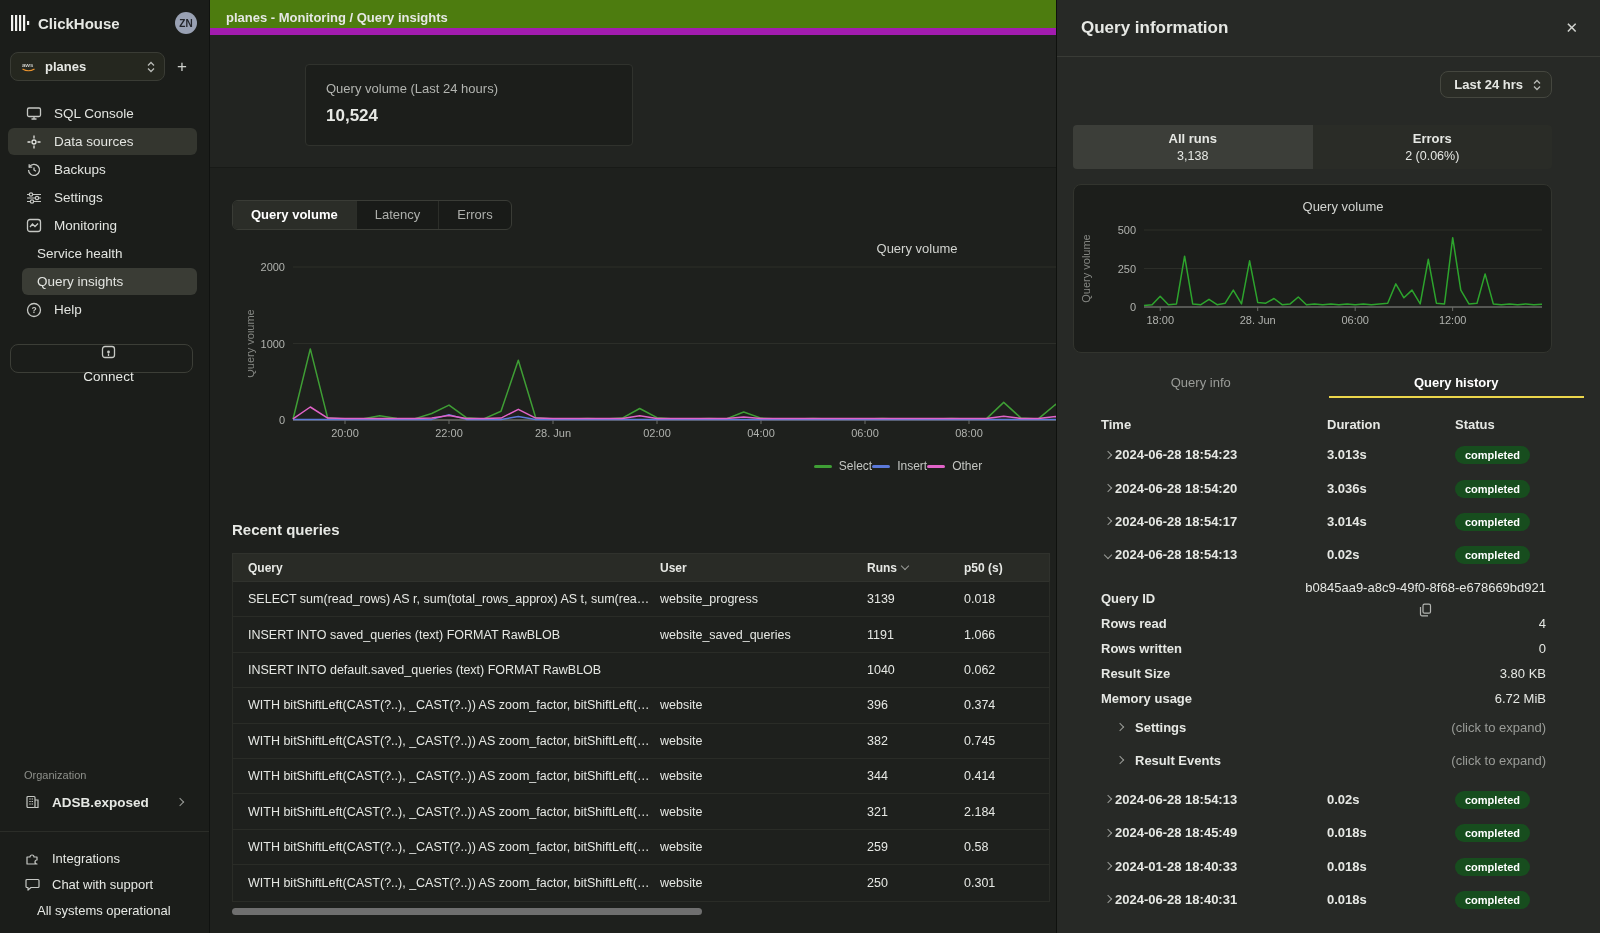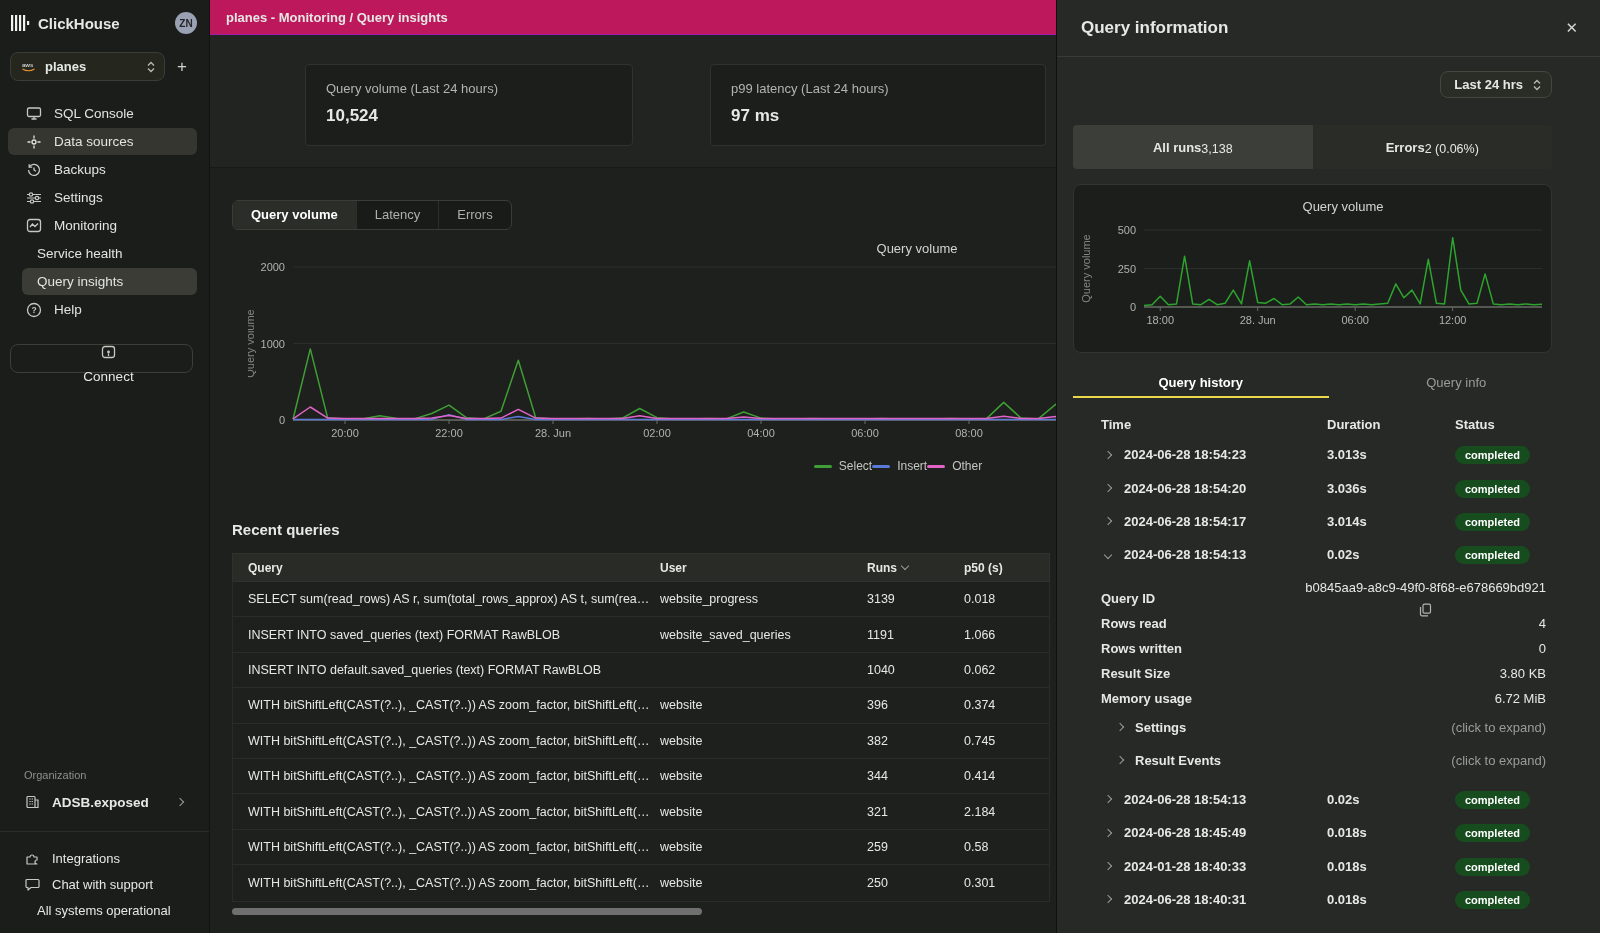--- a/index.html
+++ b/index.html
@@ -28,21 +28,21 @@
   .org-row { height:28px; display:flex; align-items:center; gap:12px; margin:0 8px; padding-left:17px; font-size:13.5px; font-weight:600; cursor:pointer; border-radius:6px;}
   .side-divider { height:1px; background:#2b2d28; margin:15px 0 13px 0; }
   .foot-item { height:26px; display:flex; align-items:center; gap:12px; padding-left:25px; font-size:13px; cursor:pointer; }
   .status-dot { width:8px; height:8px; border-radius:50%; }
   .chv { display:inline-block; width:6px; height:6px; border-right:1.6px solid #9a9c98; border-bottom:1.6px solid #9a9c98; }
   .chv.r { transform:rotate(-45deg); }
   .chv.d { transform:rotate(45deg); }
 
   
   .main { width:846px; flex:0 0 846px; position:relative; overflow:hidden; background:#1e201d; }
-  .topbar { position:absolute; left:0; top:0; width:846px; height:35px; background:#be185d; border-bottom:1px solid #a21caf; font-size:13px; font-weight:bold; line-height:35px; padding-left:16px; }
+  .topbar { position:absolute; left:0; top:0; width:846px; height:35px; background:#4d7c0f; border-bottom:7px solid #a21caf; font-size:13px; font-weight:bold; line-height:35px; padding-left:16px; }
   .stats-strip { position:absolute; left:0; top:35px; width:846px; height:133px; background:#222421; border-bottom:1px solid #181a17; }
   .stat-card { position:absolute; top:29px; height:82px; background:#1c1e1b; border:1px solid #30322d; border-radius:4px; padding:16px 20px; }
   .stat-card .s-label { font-size:13px; color:#b2b4b0; }
   .stat-card .s-value { font-size:17px; font-weight:bold; margin-top:10px; }
   #stat-0 { left:95px; width:328px; }
   #stat-1 { left:500px; width:336px; }
   .tabs { position:absolute; left:22px; top:200px; display:inline-flex; border:1px solid #3a3c36; border-radius:6px; overflow:hidden; background:#191b18; }
   .tab { padding:0 18px; height:28px; line-height:28px; font-size:13px; color:#aeb0ac; border-right:1px solid #2c2e29; cursor:pointer; }
   .tab:last-child { border-right:none; }
   .tab.active { background:#2b2d28; color:#ffffff; font-weight:bold; }
@@ -64,33 +64,33 @@
 
   
   .panel { width:544px; flex:0 0 544px; background:#272926; border-left:1px solid #0f110e; display:flex; flex-direction:column; overflow:hidden; }
   .p-head { height:57px; flex:0 0 57px; display:flex; align-items:center; justify-content:space-between; padding:0 22px 0 24px; border-bottom:1px solid #393b36; }
   .p-title { font-size:17px; font-weight:bold; }
   .p-close { font-size:15px; color:#d0d2ce; cursor:pointer; }
   .p-body { padding:14px 16px 0 16px; }
   .p-dd-row { display:flex; justify-content:flex-end; margin-right:32px; }
   .dropdown { height:27px; border:1px solid #45473f; background:#2a2c26; border-radius:8px; display:flex; align-items:center; gap:10px; padding:0 10px 0 13px; font-size:13px; font-weight:600; cursor:pointer; }
   .p-seg { display:flex; height:44px; margin-top:27px; margin-right:32px; border-radius:4px; overflow:hidden; }
-  .seg { flex:1; display:flex; flex-direction:row; align-items:center; justify-content:center; cursor:pointer; }
+  .seg { flex:1; display:flex; flex-direction:column; align-items:center; justify-content:center; cursor:pointer; }
   .seg.active { background:#3c3e39; }
   .seg:not(.active) { background:#2a2c27; }
   .seg .g-label { font-size:13px; font-weight:bold; }
   .seg .g-value { font-size:12.5px; margin-top:3px; }
   .p-chart-card { position:relative; margin-top:15px; margin-right:32px; height:169px; background:#1c1e1b; border:1px solid #32342e; border-radius:8px; }
   .p-tabs { display:flex; margin-top:18px; height:27px; }
   .p-tab { flex:1; text-align:center; font-size:13px; line-height:24px; color:#9a9c98; cursor:pointer; border-bottom:2px solid transparent; }
   .p-tab.active { color:#ffffff; font-weight:bold; border-bottom:2px solid #ecd64b; }
   .h-head { display:flex; margin-top:12px; height:28px; align-items:center; padding-left:28px; font-size:13px; font-weight:bold; }
   .h-head .h-t { width:226px; } .h-head .h-d { width:128px; }
   .h-row { display:flex; align-items:center; height:33.4px; padding-left:32px; cursor:pointer; }
-  .h-row .h-t { width:222px; display:flex; align-items:center; gap:13px; font-size:13px; font-weight:600; }
+  .h-row .h-t { width:222px; display:flex; align-items:center; gap:4px; font-size:13px; font-weight:600; }
   .h-row .h-d { width:128px; font-size:13px; font-weight:600; }
   .badge { display:inline-block; background:#174d1e; color:#fff; font-size:11px; font-weight:600; padding:3px 10px; border-radius:10px; }
   .h-details { padding:14px 0 6px 0; }
   .d-row { display:flex; justify-content:space-between; align-items:center; height:25px; padding:0 38px 0 28px; font-size:13px; }
   .d-row .d-label { font-weight:bold; }
   .d-row .d-val { display:flex; align-items:center; gap:8px;flex-direction:column; }
   .d-exp { display:flex; align-items:center; height:33px; padding:0 38px 0 44px; font-size:13px; cursor:pointer; }
   .d-exp .e-label { font-weight:bold; margin-left:12px; }
   .d-exp .e-hint { margin-left:auto; color:#9a9c98; }
   svg.ic { display:block; }
@@ -238,24 +238,20 @@
       <span>All systems operational</span>
     </div>
   </div>
 
   <div class="main">
     <div class="topbar">planes - Monitoring / Query insights</div>
     <div class="stats-strip">
       <div class="stat-card" id="stat-0">
         <div class="s-label">Query volume (Last 24 hours)</div>
         <div class="s-value">10,524</div>
-      </div>
-      <div class="stat-card" id="stat-1">
-        <div class="s-label">p99 latency (Last 24 hours)</div>
-        <div class="s-value">97 ms</div>
       </div>
     </div>
     <div class="tabs">
       <div class="tab active">Query volume</div>
       <div class="tab">Latency</div>
       <div class="tab">Errors</div>
     </div>
     <div class="chart-wrap">
       <svg id="main-chart" width="1300" height="206">
           <text x="669" y="16" text-anchor="middle" fill="#d2d4d0" font-size="13">Query volume</text>
@@ -419,22 +415,22 @@
             <line x1="183.71428571428572" y1="122" x2="183.71428571428572" y2="126" stroke="#6a6c68" stroke-width="1"></line>
             <text x="183.71428571428572" y="139" text-anchor="middle" fill="#b0b2ae" font-size="11">28. Jun</text>
             <line x1="281.18367346938777" y1="122" x2="281.18367346938777" y2="126" stroke="#6a6c68" stroke-width="1"></line>
             <text x="281.18367346938777" y="139" text-anchor="middle" fill="#b0b2ae" font-size="11">06:00</text>
             <line x1="378.65306122448976" y1="122" x2="378.65306122448976" y2="126" stroke="#6a6c68" stroke-width="1"></line>
             <text x="378.65306122448976" y="139" text-anchor="middle" fill="#b0b2ae" font-size="11">12:00</text>
             <polyline points="70.0,120.5 78.1,119.7 86.2,111.2 94.4,119.7 102.5,118.9 110.6,71.2 118.7,118.9 126.9,119.7 135.0,114.3 143.1,119.7 151.2,118.2 159.3,105.1 167.5,118.9 175.6,75.8 183.7,117.4 191.8,118.2 200.0,113.5 208.1,119.7 216.2,118.9 224.3,112.0 232.4,119.7 240.6,118.9 248.7,119.7 256.8,118.9 264.9,119.7 273.1,118.9 281.2,119.7 289.3,118.9 297.4,119.7 305.6,118.9 313.7,118.2 321.8,98.9 329.9,112.8 338.0,105.1 346.2,118.9 354.3,74.3 362.4,118.2 370.5,118.9 378.7,52.7 386.8,105.1 394.9,118.9 403.0,118.2 411.1,88.9 419.3,118.9 427.4,119.7 435.5,118.9 443.6,119.7 451.8,118.9 459.9,119.7 468.0,119.2" fill="none" stroke="#2da42d" stroke-width="1.5" stroke-linejoin="round"></polyline>
           </svg>
       </div>
       <div class="p-tabs">
+        <div class="p-tab">Query info</div>
         <div class="p-tab active">Query history</div>
-        <div class="p-tab">Query info</div>
       </div>
       <div class="h-head">
         <span class="h-t">Time</span>
         <span class="h-d">Duration</span>
         <span class="h-s">Status</span>
       </div>
       <div>
           <div class="h-row">
             <span class="h-t">
               <span class="chv r"></span>

